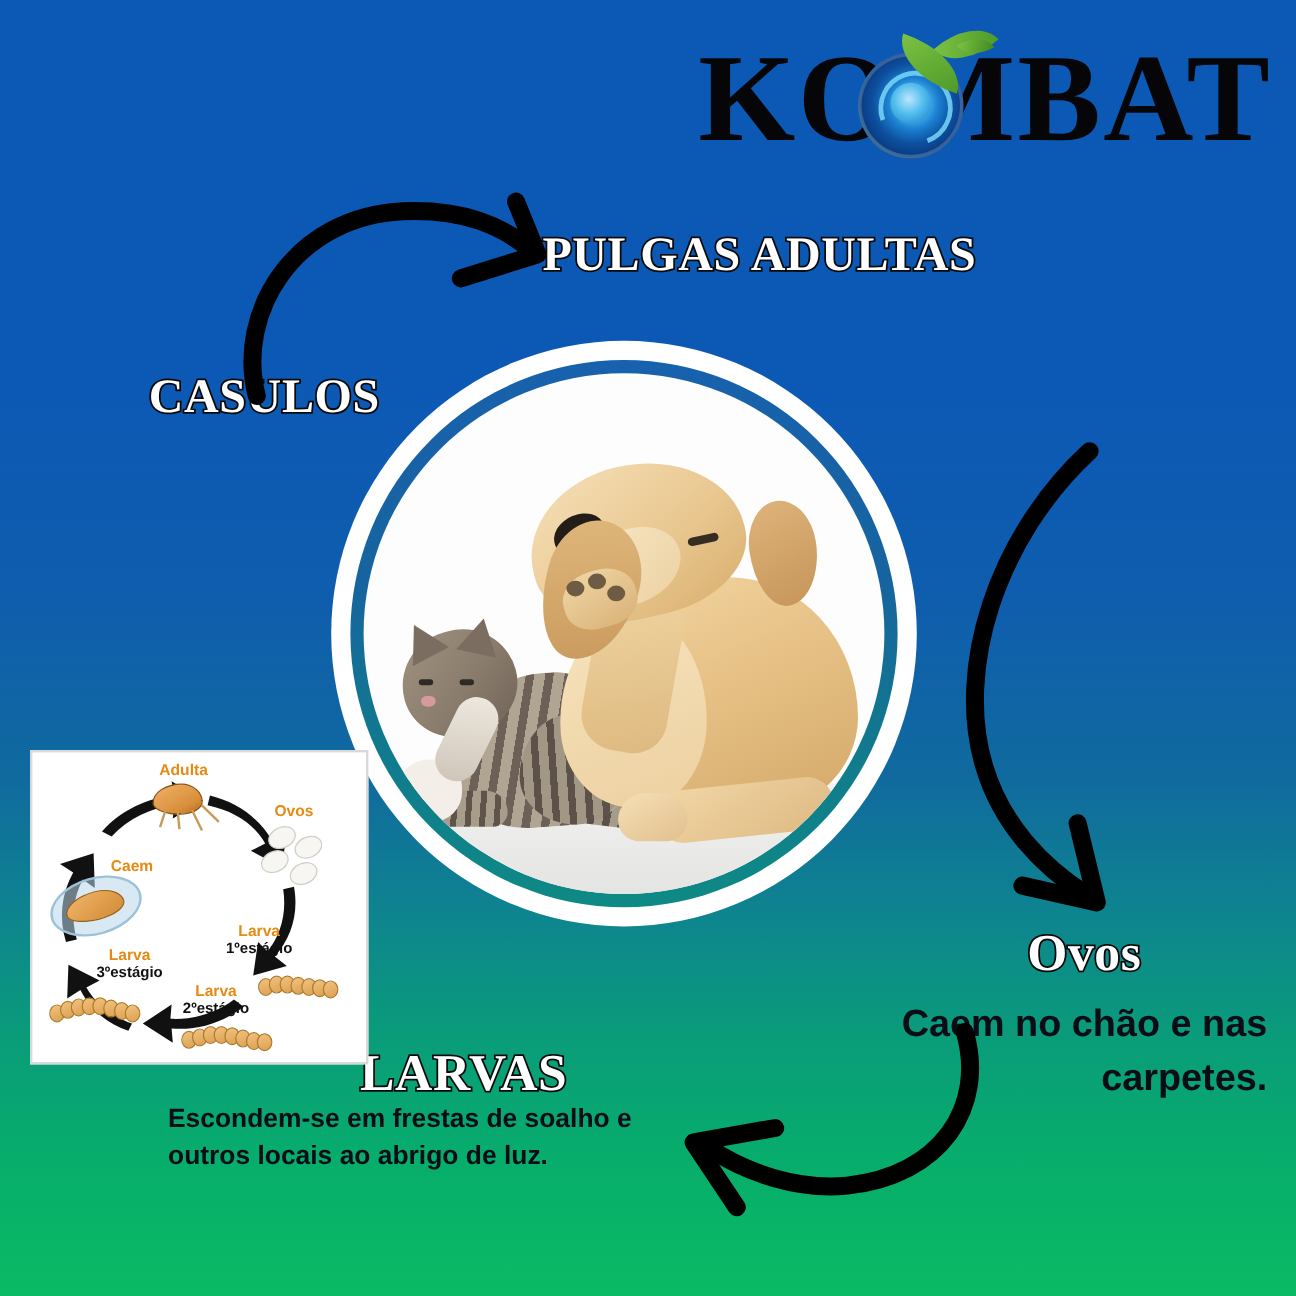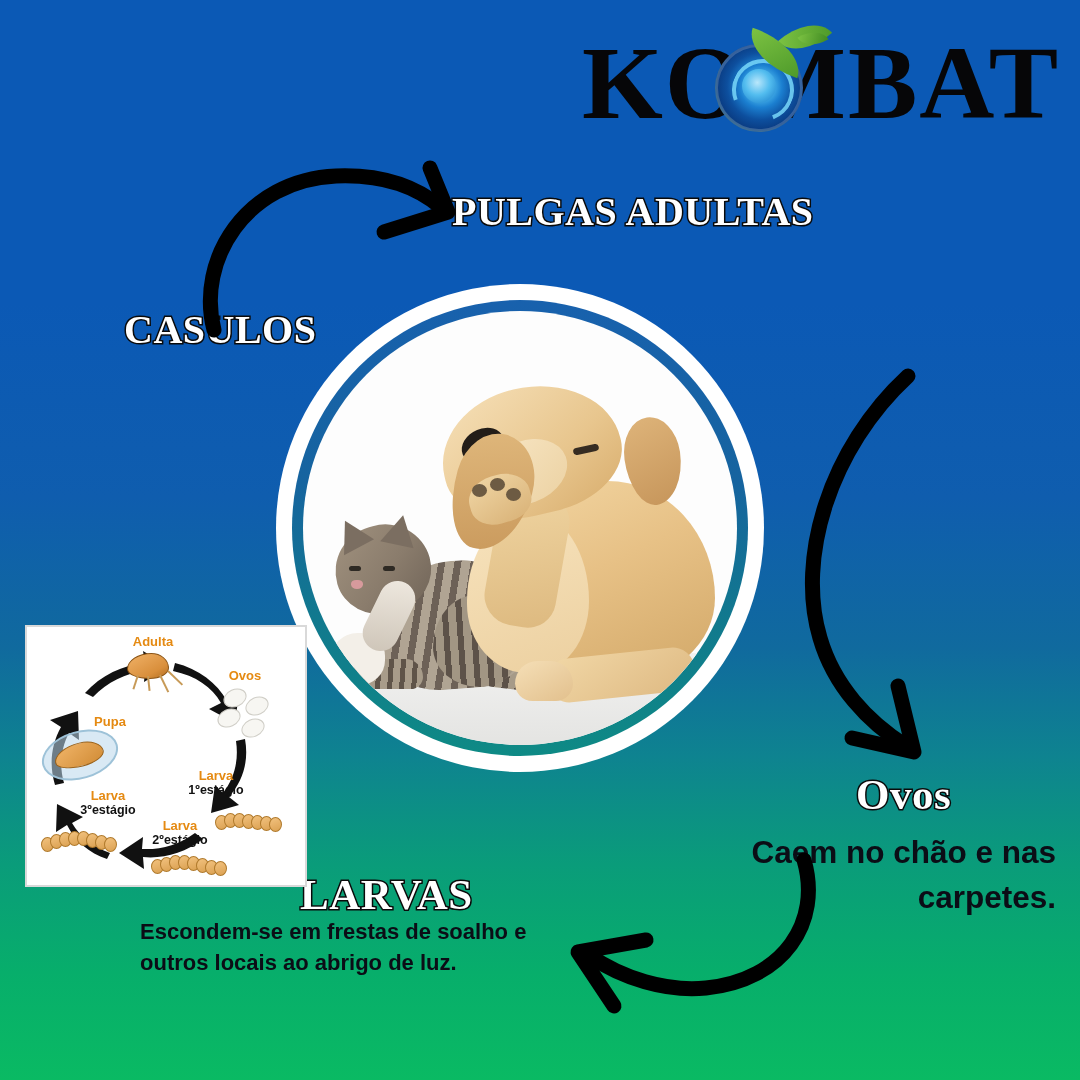--- a/index.html
+++ b/index.html
@@ -457,21 +457,21 @@
     </div>
     <div class="lc-label" id="lc-l2">
       <span>Larva</span>
       <span class="lc-sub">2ºestágio</span>
     </div>
     <div class="lc-label" id="lc-l3">
       <span>Larva</span>
       <span class="lc-sub">3ºestágio</span>
     </div>
     <div class="lc-label" id="lc-pupa">
-      <span>Pupa</span>
+      <span>Caem</span>
     </div>
 
     <div class="lc-bug" id="bug-adulta">
       <div class="fbody"></div>
       <div class="fleg" style="left:18px;top:26px;transform:rotate(18deg);"></div>
       <div class="fleg" style="left:28px;top:27px;transform:rotate(-6deg);"></div>
       <div class="fleg" style="left:40px;top:26px;transform:rotate(-26deg);height:19px;"></div>
       <div class="fleg" style="left:48px;top:22px;transform:rotate(-46deg);height:20px;"></div>
     </div>
 

